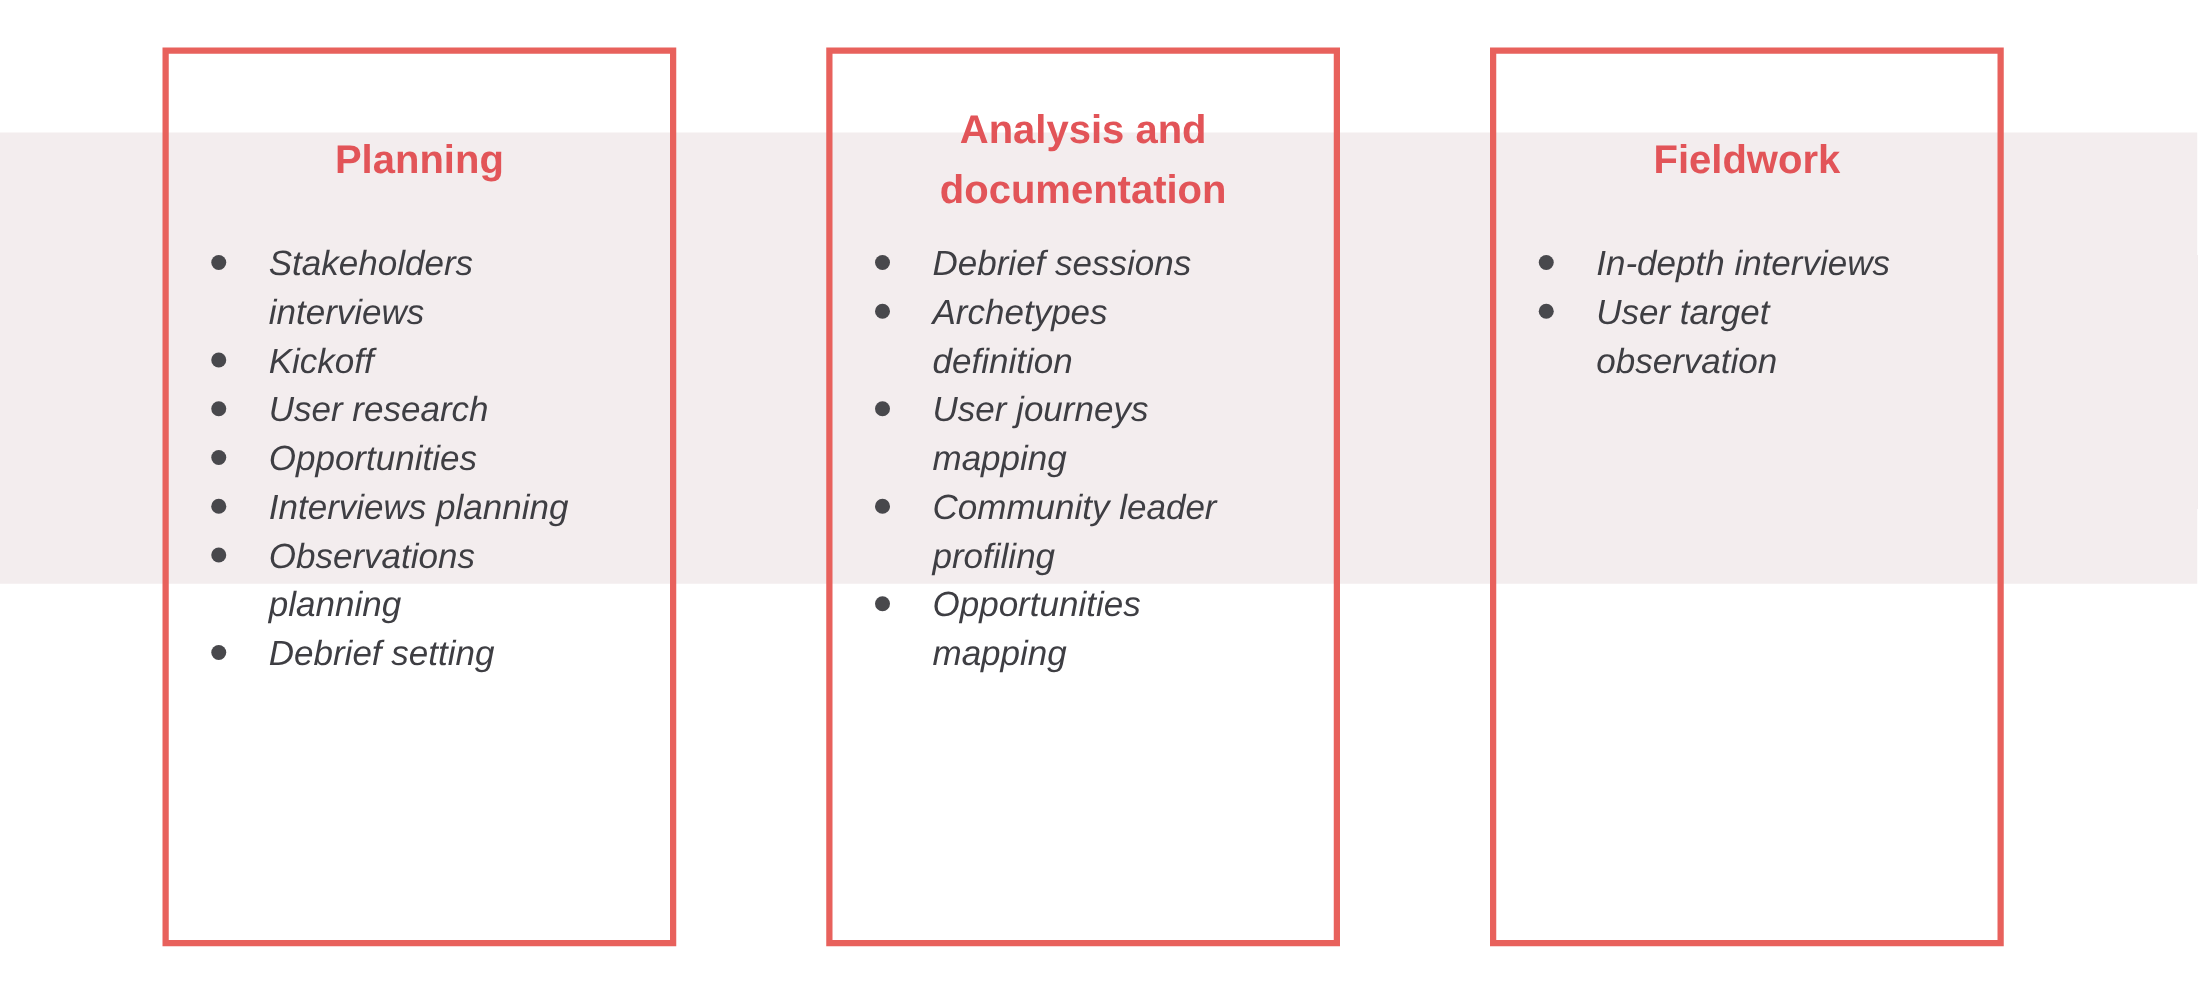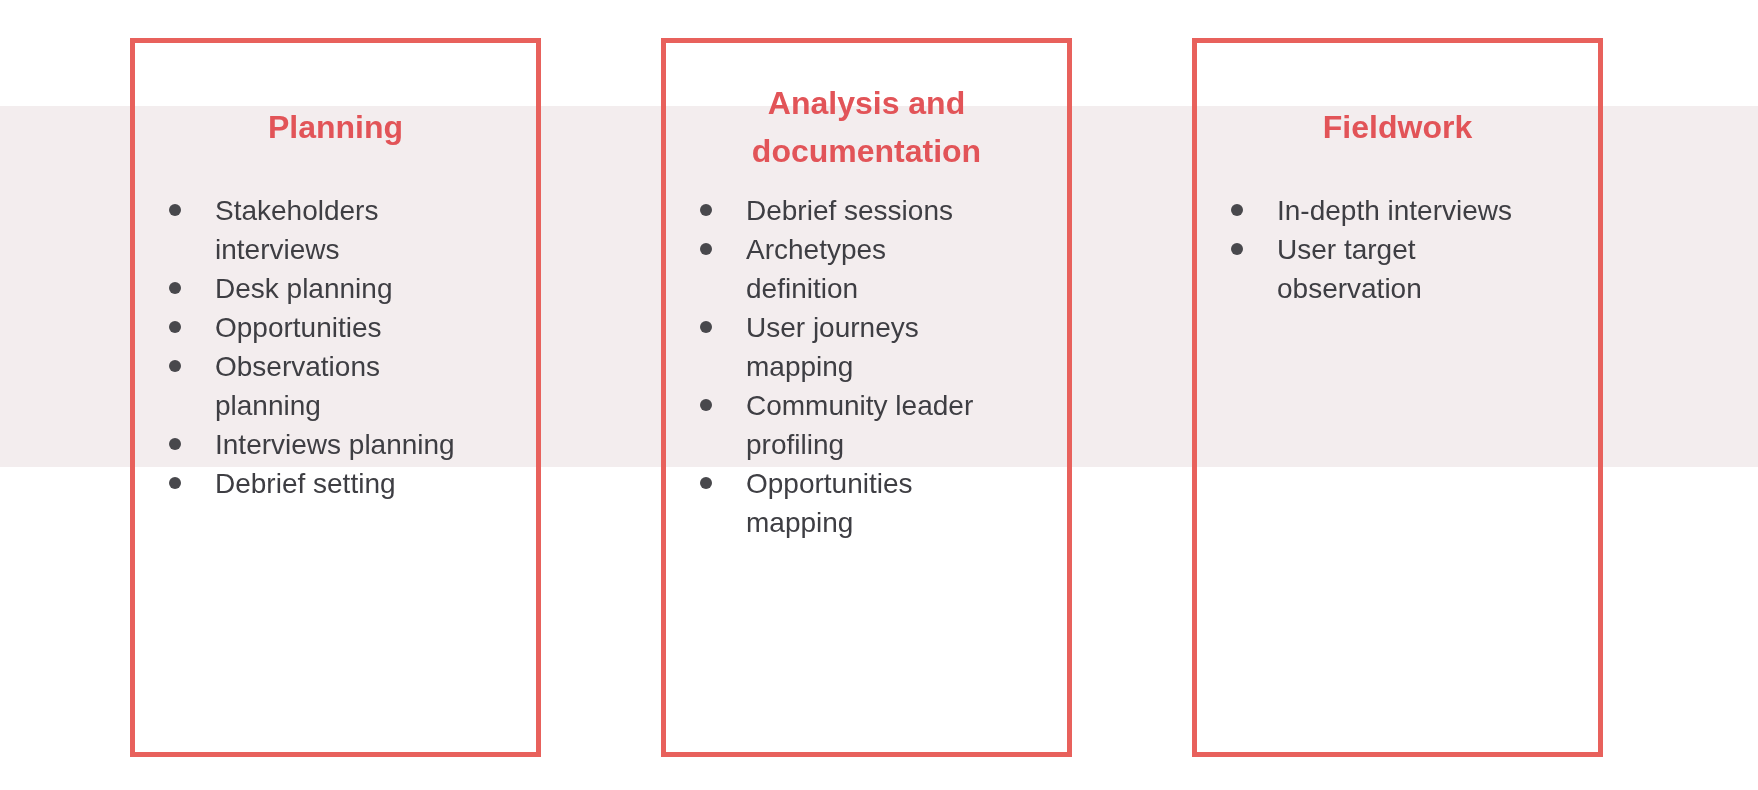--- a/index.html
+++ b/index.html
@@ -55,20 +55,21 @@
     color: var(--accent);
     font-size: 32px;
     line-height: 48px;
     font-weight: bold;
   }
   .card-list {
     margin-top: 16px;
     padding-left: 80px;
     width: 340px;
     list-style: none;
+    font-style: italic;
   }
   .card-list li {
     position: relative;
     max-width: 254px;
     font-size: 28px;
     line-height: 39px;
     color: var(--text);
   }
   .card-list li::before {
     content: "";
@@ -86,24 +87,25 @@
 
 <div class="canvas">
   <div class="band"></div>
 
   <div class="cards">
 
     <section class="card">
       <h2 class="card-title">Planning</h2>
       <ul class="card-list">
           <li>Stakeholders interviews</li>
-          <li>Desk planning</li>
+          <li>Kickoff</li>
+          <li>User research</li>
           <li>Opportunities</li>
+          <li>Interviews planning</li>
           <li>Observations planning</li>
-          <li>Interviews planning</li>
           <li>Debrief setting</li>
         </ul>
     </section>
 
     <section class="card">
       <h2 class="card-title">Analysis and documentation</h2>
       <ul class="card-list">
           <li>Debrief sessions</li>
           <li>Archetypes definition</li>
           <li>User journeys mapping</li>

